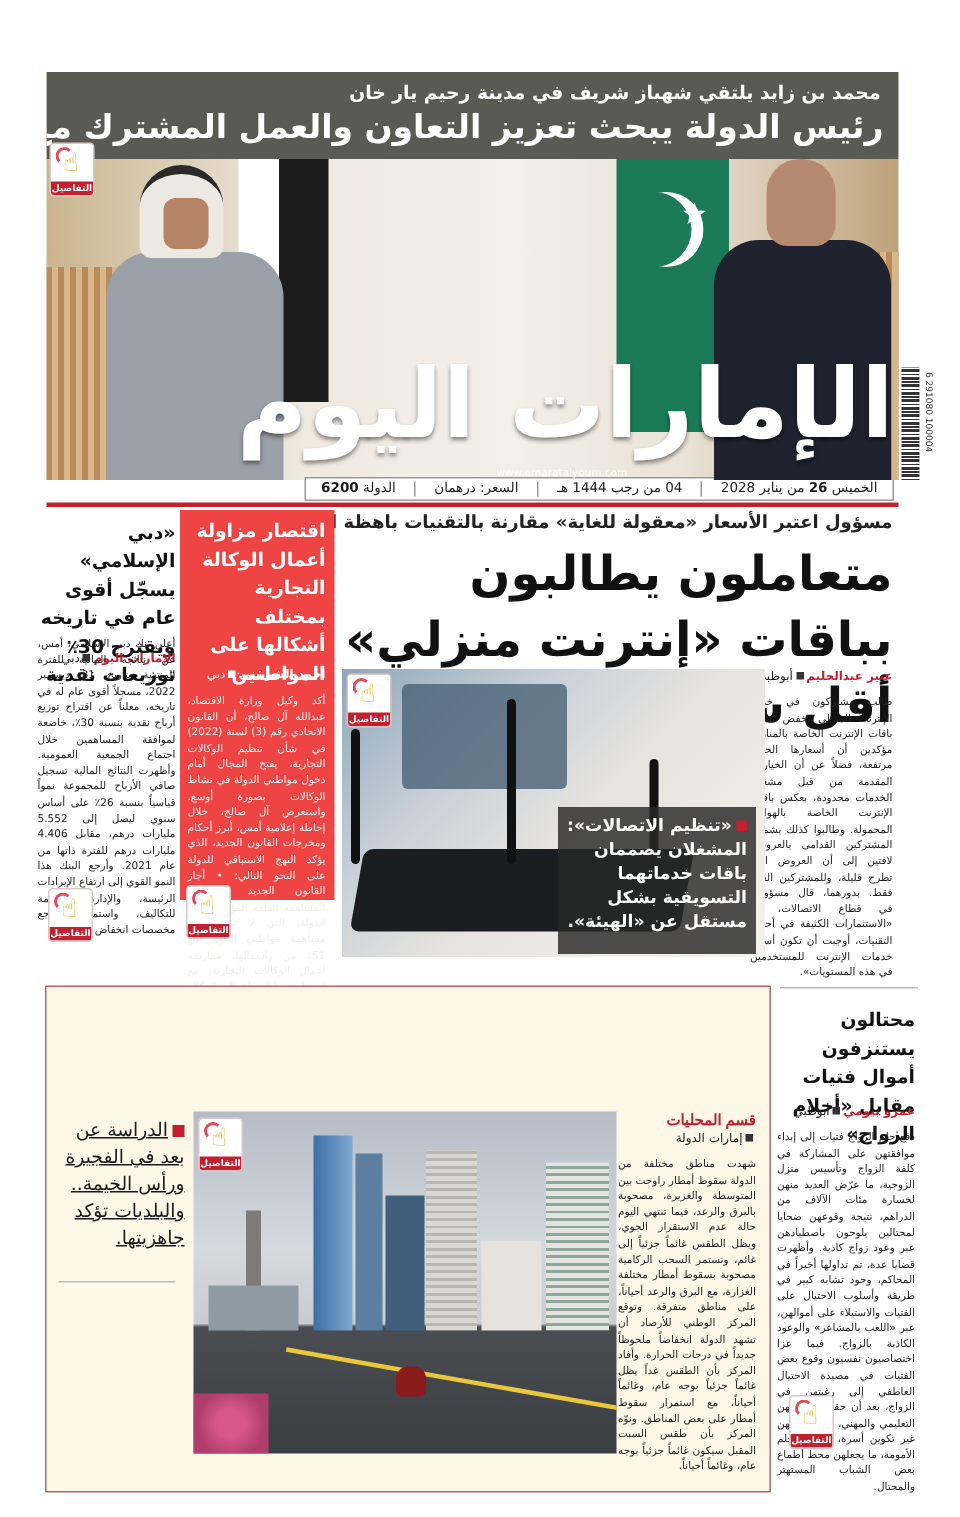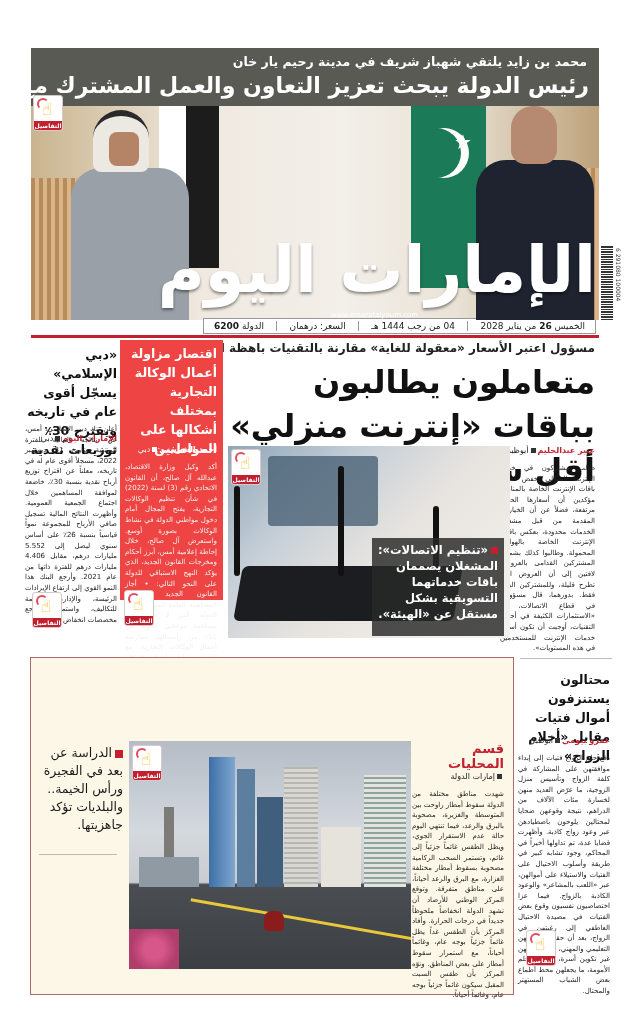--- a/index.html
+++ b/index.html
@@ -87,21 +87,21 @@
   .weather-img { position: absolute; left: 98px; top: 83px; width: 282px; height: 228px; overflow: hidden;
                  background: linear-gradient(180deg, #b5bcc6 0%, #d4d9de 40%, #c9ccd0 62%, #4a4d52 63%, #3b3e43 100%); }
   .tower { position: absolute; bottom: 82px; }
   .road-line { position: absolute; left: 60px; top: 178px; width: 240px; height: 3px; background: #e9c83a; transform: rotate(10deg); }
   .flowers { position: absolute; left: 0; bottom: 0; width: 50px; height: 40px; background: radial-gradient(circle, #d8578a 30%, #b03e6c 70%); }
   .moto { position: absolute; left: 135px; top: 170px; width: 20px; height: 20px; background: #8b1c1c; border-radius: 40% 40% 20% 20%; }
 
   .weather-side { position: absolute; right: 390px; width: 80px; font-size: 12.5px; line-height: 18px; text-align: right; color: #1a1a1a; }
   .weather-side .rsq { display: inline-block; width: 8px; height: 8px; background: #c3202f; margin-left: 3px; vertical-align: middle; }
   .weather-right { position: absolute; right: 9px; top: 83px; width: 92px; }
-  .weather-byline-sec { font-size: 13px; color: #c3202f; font-weight: bold; }
+  .weather-byline-sec { font-size: 10px; color: #c3202f; font-weight: bold; font-family: Liberation Serif, serif; }
   .weather-byline-src { font-size: 8px; margin-top: 1px; }
 
   
   .fraud-title { position: absolute; right: 30px; top: 670px; width: 92px; font-size: 12.5px; font-weight: bold; line-height: 19px; text-align: right; color: #111; }
   .fraud-byline { position: absolute; right: 30px; top: 736px; }
   .fraud-text { position: absolute; right: 30px; top: 753px; width: 92px; }
 </style>
 </head>
 <body>
 
@@ -217,21 +217,21 @@
     <div class="hand">☝</div>
     <div class="lbl">التفاصيل</div>
   </div>
 
   <div class="weather-right">
     <div class="weather-byline-sec">قسم المحليات</div>
     <div class="weather-byline-src byline"><span class="sq"></span><span>إمارات الدولة</span></div>
     <div class="article-text" style="margin-top:8px;">شهدت مناطق مختلفة من الدولة سقوط أمطار راوحت بين المتوسطة والغزيرة، مصحوبة بالبرق والرعد، فيما تنتهي اليوم حالة عدم الاستقرار الجوي، ويظل الطقس غائماً جزئياً إلى غائم، وتستمر السحب الركامية مصحوبة بسقوط أمطار مختلفة الغزارة، مع البرق والرعد أحياناً، على مناطق متفرقة. وتوقع المركز الوطني للأرصاد أن تشهد الدولة انخفاضاً ملحوظاً جديداً في درجات الحرارة. وأفاد المركز بأن الطقس غداً يظل غائماً جزئياً بوجه عام، وغائماً أحياناً، مع استمرار سقوط أمطار على بعض المناطق. ونوّه المركز بأن طقس السبت المقبل سيكون غائماً جزئياً بوجه عام، وغائماً أحياناً.</div>
   </div>
 
-  <div class="weather-side" style="top:86px;">
+  <div class="weather-side" style="top:86px;text-decoration:underline;">
     <span class="rsq"></span><span>الدراسة عن بعد في الفجيرة ورأس الخيمة.. والبلديات تؤكد جاهزيتها.</span>
   </div>
   <div class="rule-grey" style="left:8px; top:196px; width:78px;"></div>
 </div>
 
 <div class="rule-grey" style="left:520px; top:658px; width:92px;"></div>
 <div class="fraud-title">محتالون يستنزفون أموال فتيات مقابل «أحلام الزواج»</div>
 <div class="byline fraud-byline">
   <span class="name">عمرو بيومي</span><span class="sq"></span><span>أبوظبي</span>
 </div>

